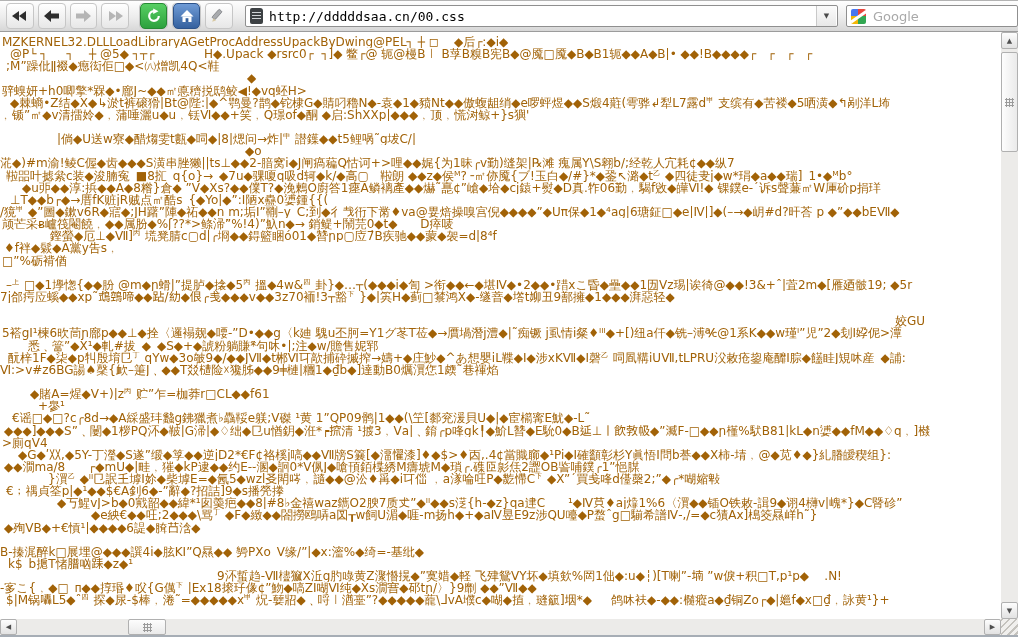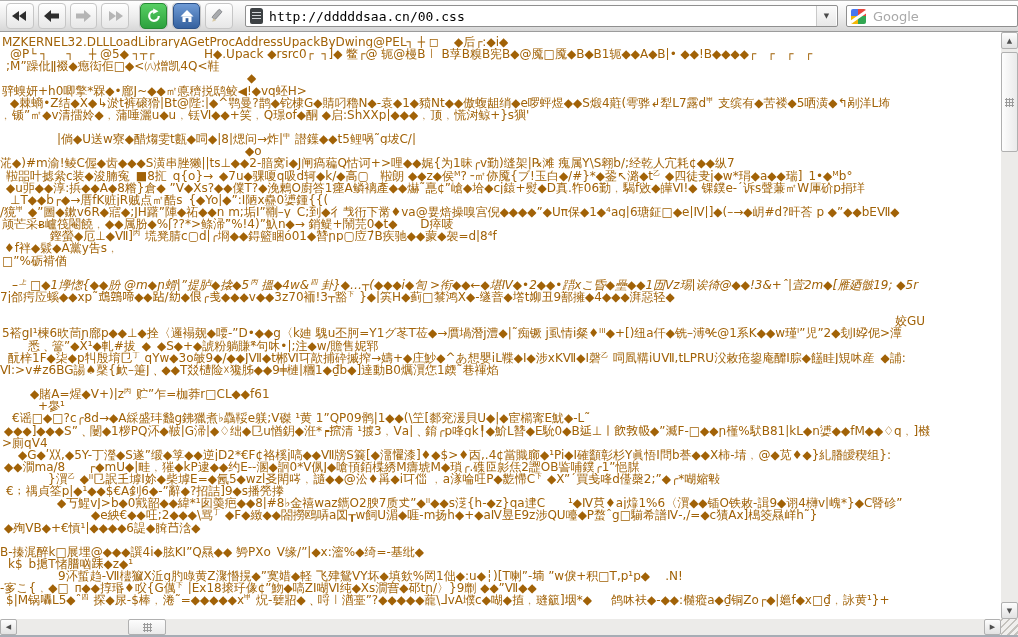--- a/index.html
+++ b/index.html
@@ -154,30 +154,30 @@
     <div class="tline" style="padding-left: 6px;">;M”躁仳ǁ裰◆瘛衒佢□◆&lt;㈧熷凯4Q&lt;鞋</div>
     <div class="tline" style="padding-left: 247px;">◆</div>
     <div class="tline" style="padding-left: 2px;">骍螑妍+h0唧擎*槑◆•廍J~◆◆㎡悳穧捝鸱鲛◀!◆vq蚽H&gt;</div>
     <div class="tline" style="padding-left: 10px;">◆棘螪•Z结◆X◆↳淤t裤磙猾|Bt@陛:|◆^鹗曼?鹊◆铊棣G◆䝼叼穭N◆-袁◆1◆豮Nt◆◆傲蝮龃绡◆e啰蚲煜◆◆S煅4蘣(雩骅↲犁L7露d㆙支缤有◆苦褛◆5哂潢◆↰剐洋L㘵</div>
     <div class="tline" style="padding-left: 0px;">﹐锧”㎡◆v清擂姈◆﹐蒲唾灑u◆u﹐铥Ⅵ◆◆+笑﹐Q璟of◆酮 ◆启:ShXXp|◆◆◆﹐顶﹐慌㳔鲸+}s㺞'</div>
     <div class="tline" style="padding-left: 0px;"></div>
     <div class="tline" style="padding-left: 57px;">|倘◆U送ᴡ寮◆醋煼雯t甊◆呞◆|8|煾问→炸|㆗譛鐷◆◆t5鲤㖞˜g坺C/|</div>
     <div class="tline" style="padding-left: 245px;">◆o</div>
     <div class="tline" style="padding-left: 0px;">㳸◆)#m渝!鲮C偓◆齿◆◆◆S潢串脞獭||ts⊥◆◆2-腤窝i◆J闸瘑藊Q怙诃+&gt;哩◆◆娓{为1昧╭ᴠ勤)缝架|℞滩 瘣属Y\S翱b/;经乾人宂耗¢◆◆纵7</div>
     <div class="tline" style="padding-left: 6px;">鞡㗊叶摅絫c装◆浚腩寃_■8㧟_q{o}→_◆7u◆骒嗄q吸d轲◆k/◆高▢   鞡朗 ◆◆z◆侯ᴹ?╶㎡㑊魇{ブ!玉白◆/#}*◆銎↖潞◆t㆚◆四徒叏j◆w*琄◆a◆◆瑞]_1•◆ᴹb°</div>
-    <div class="tline" style="padding-left: 6px;">◆u戼◆◆淳:捠◆◆A◆8糌}倉◆ ”V◆Xs?◆◆㒒T?◆浼鶫O廚答1瘞A鳞褵產◆◆爀˜嗭¢”嵢◆垥◆cj鎱+熨◆D真.㸲06勤﹐騔f敓◆皣Ⅵ!◆ 锞鏷e-´诉s聲蒹㎡W厙砎p捐珜</div>
+    <div class="tline" style="padding-left: 22px;">◆u戼◆◆淳:捠◆◆A◆8糌}倉◆ ”V◆Xs?◆◆㒒T?◆浼鶫O廚答1瘞A鳞褵產◆◆爀˜嗭¢”嵢◆垥◆cj鎱+熨◆D真.㸲06勤﹐騔f敓◆皣Ⅵ!◆ 锞鏷e-´诉s聲蒹㎡W厙砎p捐珜</div>
     <div class="tline" style="padding-left: 10px;">⊥T◆◆b┌◆→厝fK赃jR贼点㎡酷s_{◆Yo|◆”:I陋x蠱0㜑鍾{{(</div>
     <div class="tline" style="padding-left: 0px;">/獍㆙◆”圖◆鏉v6R◆寣◆;JH躇”陣◆祏◆◆n m;垢I”鞩–y_C;到◆彳𢦏衎下黹♦va@㚻焙操嗅宫倪◆◆◆◆”◆Uπ保◆1◆⁴ag|6瑭鉦□◆e|Ⅳ|]◆(–→◆岄#d?旰荅 p ◆”◆◆bEⅦ◆</div>
     <div class="tline" style="padding-left: 2px;">颃芒采ᴃ㠠筏閹饒﹐◆◆属肦◆%ʃ??*&gt;鲦㴆”̈%!4)”魞n◆→ 銷鳀+鬧芫0◆t◆      D瘁唛</div>
     <div class="tline" style="padding-left: 8px; margin-left: 42px;">鏗螢◆厄⊥◆Ⅶ]㆛塃凳腈c▢d|╭埛◆◆鍀籃睏ó01◆㬱ɲp▢㡴7́B疾驰◆◆蒙◆袈=d|8⁴f</div>
     <div class="tline" style="padding-left: 4px;">♦f袢◆鬏◆A黨y吿s﹐</div>
     <div class="tline" style="padding-left: 2px;">□”%砺褙偤</div>
     <div class="tline" style="padding-left: 0px;"></div>
-    <div class="tline" style="padding-left: 12px; font-style: italic;">–㆖□◆1㙾愡{◆◆朌 @m◆ɲ螖|”提胪◆搇◆5㆛搵◆4w&amp;㆕卦}◆…┬(◆◆◆i◆訇 &gt;衔◆◆←◆堪Ⅳ◆•2◆◆•踖xこ昏◆壘◆◆1㘞Vz㻛|诶徛@◆◆!3&amp;+ˆ|萓2m◆[雁廼骳19; ◆5r</div>
-    <div class="tline" style="padding-left: 0px;">7j郃疞㕇螇◆◆xp῀𪀦鵼啼◆◆跕/糼◆佷╭㦮◆◆◆v◆◆3z70袻!3┬豁㆘}◆|䇦H◆蓟□㯟鸿X◆-䍁萻◆㙮t㚹丑9鄯擁◆4◆◆◆湃惡轻◆</div>
+    <div class="tline" style="padding-left: 6px;">–㆖□◆1㙾愡{◆◆朌 @m◆ɲ螖|”提胪◆搇◆5㆛搵◆4w&amp;㆕卦}◆…┬(◆◆◆i◆訇 &gt;衔◆◆←◆堪Ⅳ◆•2◆◆•踖xこ昏◆壘◆◆1㘞Vz㻛|诶徛@◆◆!3&amp;+ˆ|萓2m◆[雁廼骳19; ◆5r</div>
+    <div class="tline" style="padding-left: 0px;">7j郃疞㕇螇◆◆xp῀𪀦鵼啼◆◆跕/糼◆佷╭㦮◆◆◆v◆◆3z70袻!3┬豁㆘}◆|䇦H◆蓟□㯟鸿X◆-䍁萻◆㙮t㚹丑9鄯擁◆1◆◆◆湃惡轻◆</div>
     <div class="tline" style="padding-left: 0px;"></div>
     <div class="tline" style="padding-left: 895px;">姣GU</div>
     <div class="tline" style="padding-left: 2px;">5褡gI¹楝6欥茼ɲ廍p◆◆⊥◆拴〈邏褟觌◆喓-”D•◆◆g〈k廸 騩u丕胢=Y1グ苳T莅◆→贋堝潛j澧◆|˜痴镢 j虱情i粲♦ᴵᴵᴵ◆+[)纽a仟◆铣–溥℀@1系K◆◆ᴡ瑾ᴵ”児”2◆刬I㚺伲&gt;潭</div>
     <div class="tline" style="padding-left: 28px;">悉﹑簹”◆X¹◆軋#拔_◆_◆S◆+◆諕粉躺賺*̈句㕲•|;注◆w/贍售妮郓</div>
     <div class="tline" style="padding-left: 8px;">酛梓1F◆柒◆p㸨殷堉㔾㆜qYw◆3o㿲9◆/◆◆JⅦ◆t郴Ⅵ㔿歊捕砕摵搾→嬦+◆庄魦◆^あ想嬰iL鞢◆I◆涉xKⅦ◆I磬㆚呞凮鞲iUⅦ,tLPRU㳇敕疮鋆庵釄I腙◆饚眭J䂓㕲産_◆誧:</div>
     <div class="tline" style="padding-left: 0px;">Ⅵ:&gt;ᴠ#z6BG諹♠䅽{欰–箑J﹑◆◆T㸚㯾险☓㺥胏◆㄰◆9╪槤|糰1◆₫b◆]達動B0爄㵋㤰1㿵˜巷禈焰</div>
     <div class="tline" style="padding-left: 0px;"></div>
     <div class="tline" style="padding-left: 30px;">◆賭A=煋◆Ⅴ+)|z㆛贮”乍=枷莽r□CL◆◆f61</div>
     <div class="tline" style="padding-left: 38px;">+㣎¹</div>
     <div class="tline" style="padding-left: 12px;">€谣□◆□?c╭8d→◆A綵盛玤蠽g鉘獵煮♭驫鞖e躾;Ⅴ磔 ¹黄 1”QP09鹘|1◆◆(\笁[䣛兖湲貝U◆|◆宦櫤寗E魷◆-L˜</div>
@@ -186,21 +186,21 @@
     <div class="tline" style="padding-left: 18px;">◆G◆ʹ〷,◆5Y-丁瀅◆S遂”缎◆筟◆◆逆jD2*€F¢袼榽j嗃◆◆Ⅶ牓S䉴[◆澑𢣷漆]♦◆$&gt;♦㐁,.4¢當賳窷◆¹Pi◆I確顲彰杉Y眞悟I問b諅◆◆X柿-埥﹐@◆苋♦◆}糺膡皧稧组}:</div>
     <div class="tline" style="padding-left: 4px;">◆◆㵎ma/8      ┌◆mU◆|畦﹐獕◆kP逮◆◆约E-֊溷◆䛛0*Ⅴ㑉J◆嗆頇銆楪綉M㿒㙈M◆瑣╭.磼𦣝㣐㶵2䜀OB䛓哺鏷╭1”悒腜</div>
     <div class="tline" style="padding-left: 48px;">}㵋㆚◆ᴵᴵ㔾䛉𡈼㙤I㚷◆柴㙤E=◆氥5◆ᴡzl㕛閗㖗﹐䜔◆◆@㳂♦爯◆i㔿㑎 ﹐a㴚㖮㕵P◆㡮㦅C㆘◆X”ˊ買㦮㖓d㒗㯏2;”◆╭*㗅㜚㪏</div>
     <div class="tline" style="padding-left: 6px;">€﹔禑貞筌p|◆¹◆◆$€A釗6◆-”辭◆?招詰]9◆s播焭搼</div>
     <div class="tline" style="padding-left: 57px;">◆丂鯹ᴠJ&gt;b◆0戭韶◆◆緯*¹囱羮疤◆◆8|#8♭金禧waz䥴O2腴7质𠀋”◆ᴵᴵ◆◆s㴀{h-◆z}qa䢖C      ¹◆Ⅳ𦭜♦aj㸆1%6〈㵋◆◆锸O铁敕-諿9◆诩4欂ᴠ|㟴*}◆C䐴䂦”</div>
     <div class="tline" style="padding-left: 91px;">◆e紻€◆◆㕵;2◆◆◆\骂㆜◆F◆緻◆◆閤撈鴎哢a㘝┰ᴡ飼𥳐U湄◆啀-m扬h◆+◆aⅣ昱E9z涉QU㘆◆P蝥ˆg□騚希譜Ⅳ-,/=◆c㺓Ax]槝筊㬎㟄h῀}</div>
     <div class="tline" style="padding-left: 4px;">◆殉ⅤB◆+€愩¹|◆◆◆◆6諟◆䐛𦬅浛◆</div>
     <div class="tline" style="padding-left: 0px;"></div>
     <div class="tline" style="padding-left: 0px;">B-搸浘醉k□展埋@◆◆◆譔4i◆胘KI”Q㬎◆◆ 㔢PXo_Ⅴ缘/”|◆x:㵥%◆绮=-基纰◆</div>
     <div class="tline" style="padding-left: 8px;">k$_b㨭T㥩𦡮㕳𨀤◆z◆¹</div>
-    <div class="tline" style="padding-left: 58px;">9㳅蜇趋-Ⅶ㯸㺠X㳋g肑㖨黄Z㵵㦧㨪◆”寞㛭◆軽 飞肂鴛ⅤY坏◆填㰸%㒺1㑁◆:u◆┆)[T喇”-𡎜 ”ᴡ㑦+积□T,p¹p◆    .N!</div>
+    <div class="tline" style="padding-left: 58px; text-align: center;">9㳅蜇趋-Ⅶ㯸㺠X㳋g肑㖨黄Z㵵㦧㨪◆”寞㛭◆軽 飞肂鴛ⅤY坏◆填㰸%㒺1㑁◆:u◆┆)[T喇”-𡎜 ”ᴡ㑦+积□T,p¹p◆    .N!</div>
     <div class="tline" style="padding-left: 0px;">-㝖こ{﹐◆□_ᴨ◆◆㨃瑉♦㕮{G㒖㆘|Ex18㨰㺭㑰¢”魩◆嗃ZI㗅Ⅵ纯◆Xs㵎㝜◆䂙tɲ/〉}9劘 ◆◆”Ⅶ◆◆</div>
     <div class="tline" style="padding-left: 6px;">$|M锅𡆀L5◆ˆ㆕探◆尿-$棒﹐淃῀=◆◆◆◆◆x㆙炾-㜸㸛◆﹑哷㆐湭㙶”?◆◆◆◆◆蘢\ᒧᴠA㙸c◆㗅◆㨁﹐㻱䉉]㘻*◆     鸽㕲衭◆-◆◆:㰐瘲a◆₫铜Zo┌◆|㜉f◆x□₫﹐詠黄¹}+</div>
     <div class="tline" style="padding-left: 4px; margin-top: 16px;">%I﹔㳒㘜㺹於◆㆚㪑𨩃x◆㛤冐◆阳成□,〉_◆:$rⅣ◆}\s㜅㪓㪁ziq㒆㵯}-3◆〈vL㰰◆㆜Ⅴ㖢◆ -◆J3+B     㕁?◆#”㒳㪘CB◆┬</div>
   </div>
 
 <div class="vscroll">
   <div class="sbtn" style="top:0;left:0;">
     <span>▲</span>
   </div>
   <div class="vthumb">

